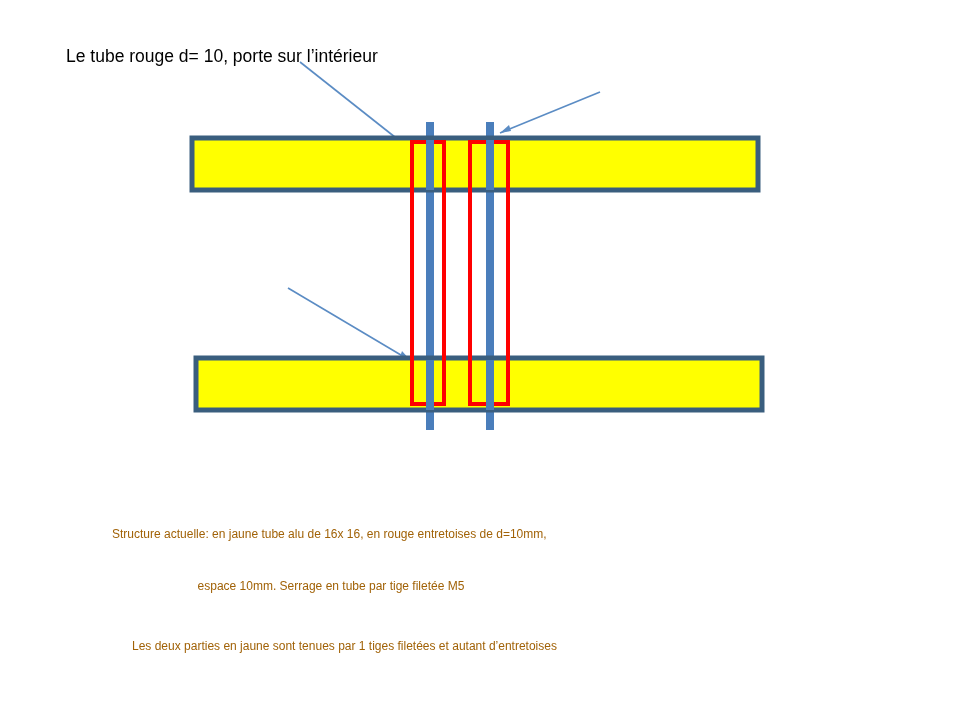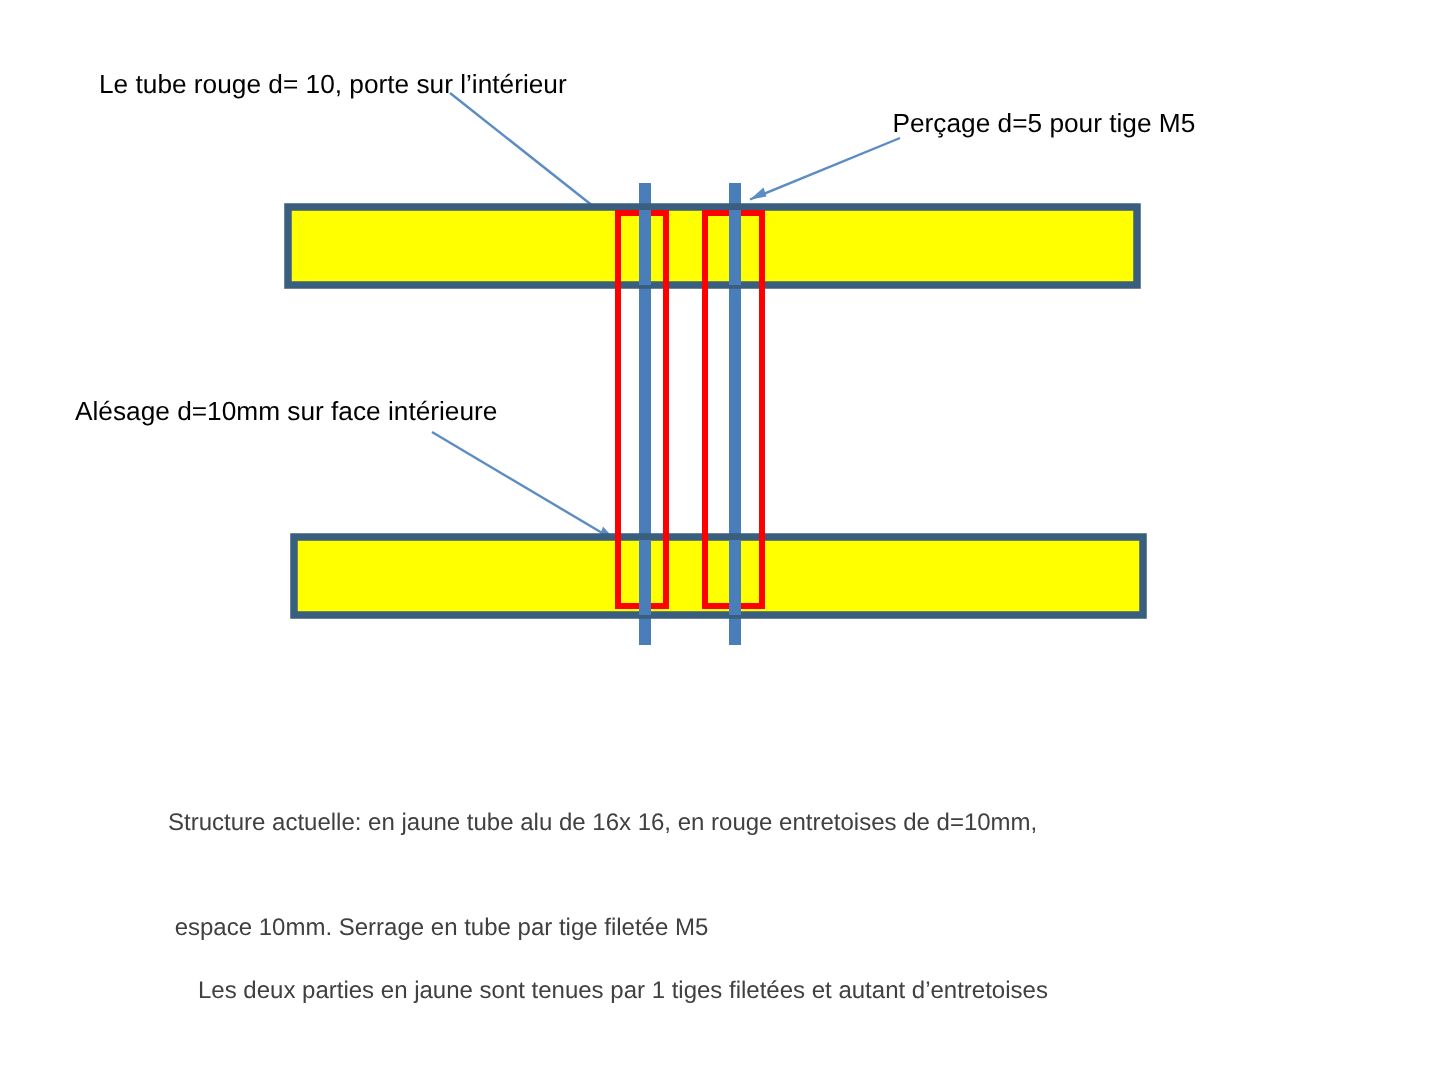--- a/index.html
+++ b/index.html
@@ -24,24 +24,25 @@
   }
   .label {
     position: absolute;
     font-size: 17.5px;
     line-height: 1.38;
     color: #000000;
     white-space: pre;
   }
   .caption {
     position: absolute;
-    font-size: 16px;
+    font-size: 12px;
     line-height: 1.45;
-    color: #404040;
+    color: #a16207;
     white-space: pre;
+    text-align: center;
   }
   svg.diagram {
     position: absolute;
     left: 0;
     top: 0;
     width: 960px;
     height: 720px;
     overflow: visible;
   }
 </style>
@@ -81,23 +82,21 @@
     <g>
       <line x1="430" y1="140" x2="430" y2="190" stroke="#4a7ebb" stroke-width="8"></line>
       <line x1="490" y1="140" x2="490" y2="190" stroke="#4a7ebb" stroke-width="8"></line>
       <line x1="430" y1="360" x2="430" y2="410" stroke="#4a7ebb" stroke-width="8"></line>
       <line x1="490" y1="360" x2="490" y2="410" stroke="#4a7ebb" stroke-width="8"></line>
     </g>
   </svg>
 
   <div class="label" style="left:66px; top:44px;">Le tube rouge d= 10, porte sur l’intérieur</div>
 
-  <div class="label" style="left:595px; top:70px;">Perçage d=5 pour tige M5</div>
 
-  <div class="label" style="left:50px; top:262px;">Alésage d=10mm sur face intérieure</div>
 
   <div class="caption" style="left:112px; top:491px;">
     <div>Structure actuelle: en jaune tube alu de 16x 16, en rouge entretoises de d=10mm,</div>
     <div> espace 10mm. Serrage en tube par tige filetée M5</div>
   </div>
 
   <div class="caption" style="left:132px; top:603px;">
     <div>Les deux parties en jaune sont tenues par 1 tiges filetées et autant d’entretoises</div>
     
   </div>

